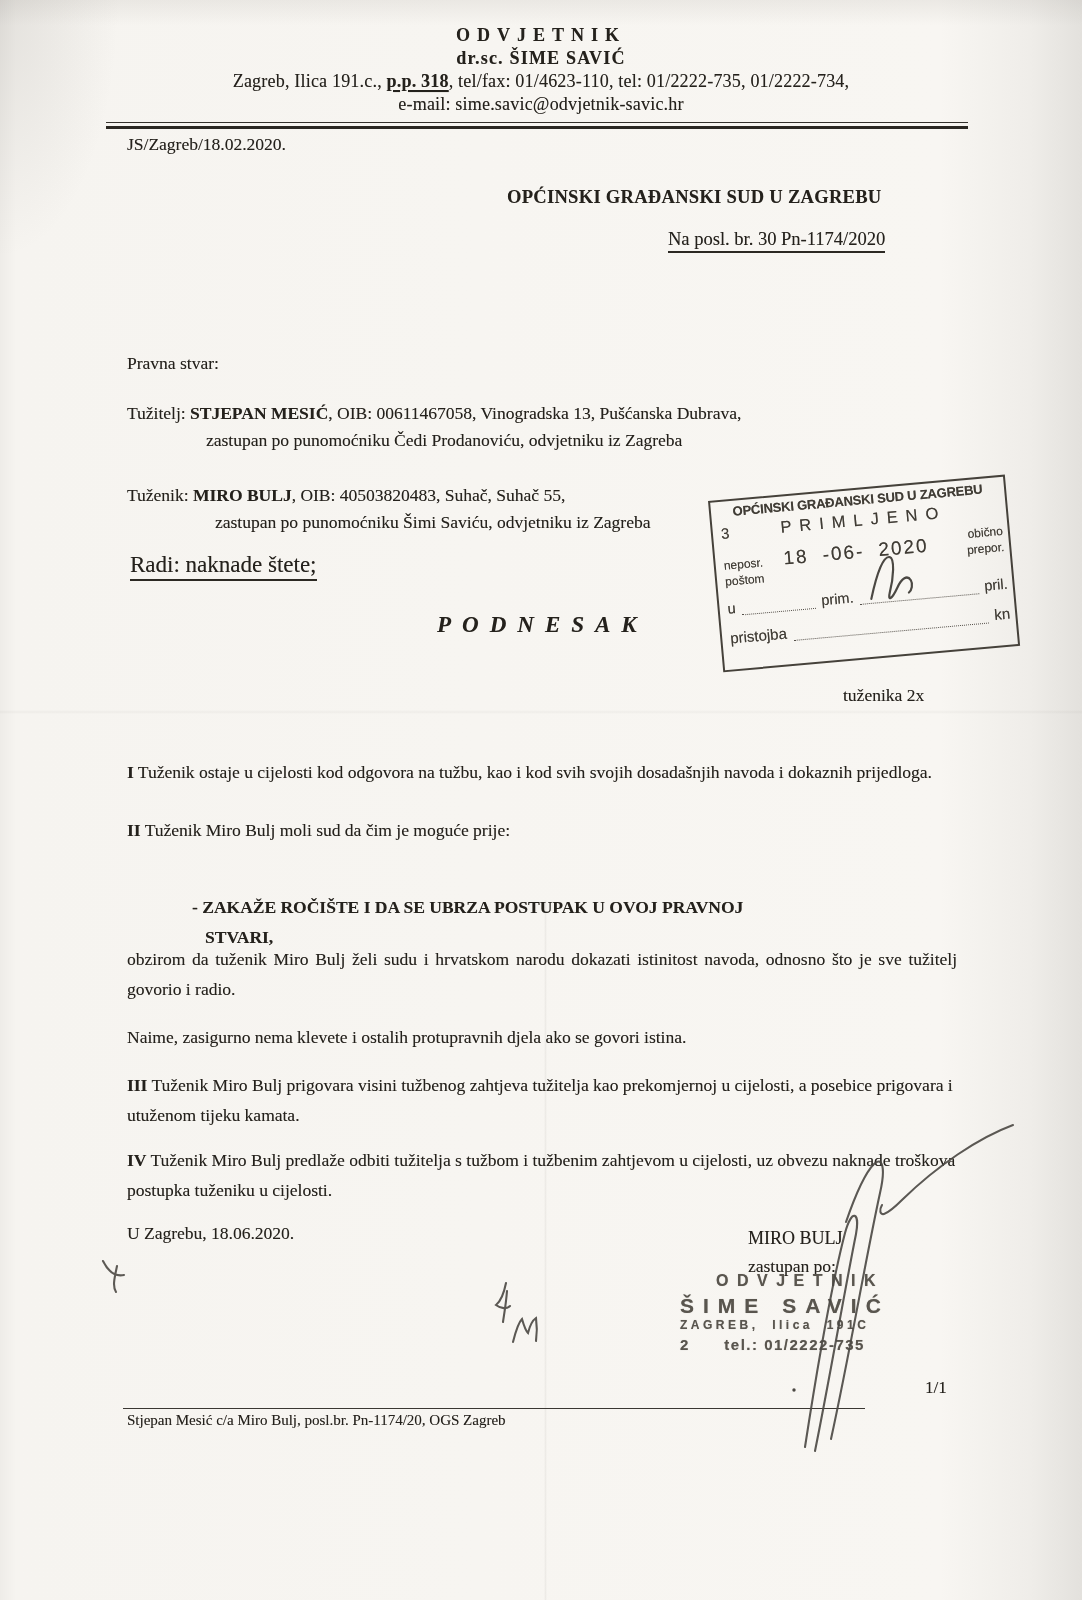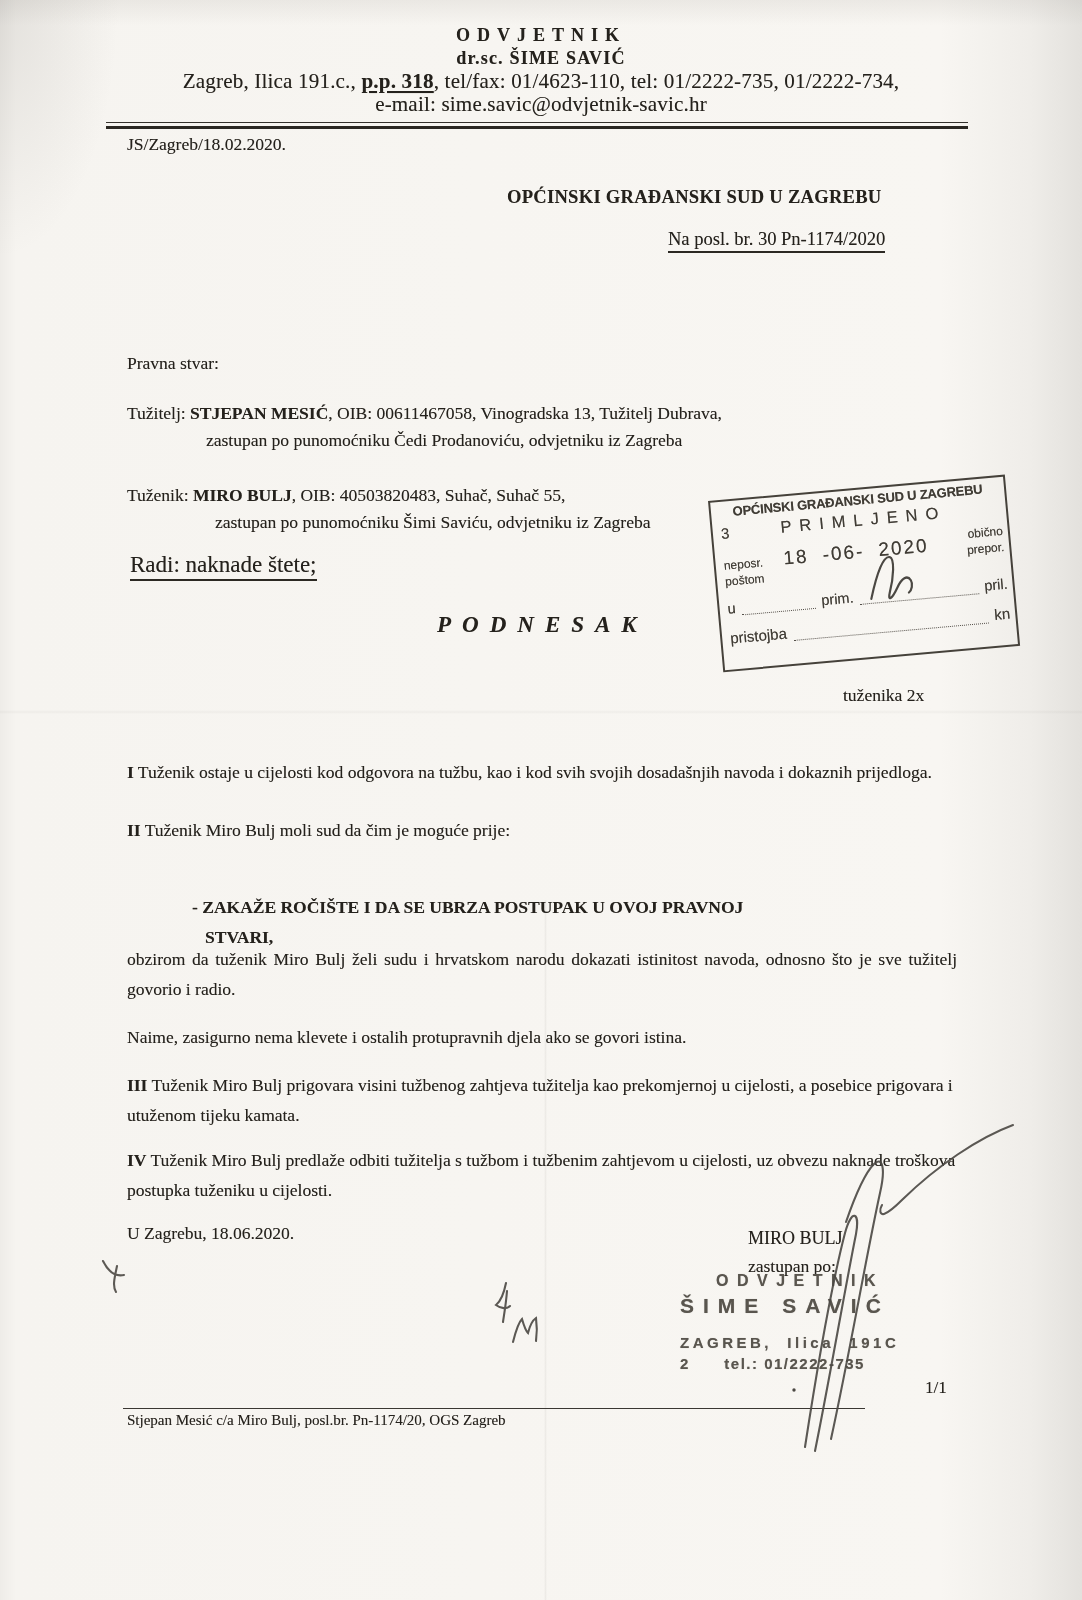--- a/index.html
+++ b/index.html
@@ -19,21 +19,21 @@
   .crease-h{left:0;top:710px;width:100%;height:4px;background:linear-gradient(180deg,rgba(0,0,0,0),rgba(110,105,98,0.06),rgba(0,0,0,0));}
 
   .abs{position:absolute;}
   .b{font-weight:bold;}
   .und{border-bottom:2px solid #2c2923;padding-bottom:1px;}
 
   
   .letterhead{left:0;top:24px;width:100%;text-align:center;line-height:23px;}
   .lh-title{font-size:18px;font-weight:bold;letter-spacing:7px;}
   .lh-name{font-size:18px;font-weight:bold;letter-spacing:1.2px;}
-  .lh-addr,.lh-mail{font-size:21px;letter-spacing:0.2px;}
+  .lh-addr,.lh-mail{font-size:18px;letter-spacing:0.2px;}
   .lh-box{font-weight:bold;text-decoration:underline;text-decoration-thickness:1.5px;text-underline-offset:3px;}
   .head-rule{left:106px;top:122px;width:862px;height:3px;border-top:1.5px solid #34312c;border-bottom:3.5px solid #2a2722;}
   .doc-ref{left:127px;top:134px;font-size:17.5px;}
 
   .court-name{left:507px;top:187px;font-size:18.5px;font-weight:bold;letter-spacing:0.3px;}
   .case-ref{left:668px;top:229px;font-size:18.5px;font-weight:normal;}
 
   .pravna{left:127px;top:353px;font-size:17.5px;}
   .party{left:127px;font-size:17.5px;line-height:27px;}
   .party .l2{display:block;}
@@ -79,21 +79,21 @@
   .sign-block{left:748px;top:1224px;font-size:18px;line-height:28px;}
   .sign-block .rep{font-size:17.5px;}
 
   .lawyer-stamp{
     left:680px;top:1272px;width:256px;
     font-family:"Liberation Sans", sans-serif;font-weight:bold;color:#59554e;
     text-shadow:0 0 0.7px rgba(89,85,78,0.55);
   }
   .ls-r1{margin-left:36px;font-size:16px;letter-spacing:8.5px;}
   .ls-r2{margin-top:4px;font-size:21px;letter-spacing:9px;white-space:nowrap;}
-  .ls-r3{margin-top:16px;font-size:15px;letter-spacing:3.5px;white-space:pre;}
+  .ls-r3{margin-top:0;font-size:12px;letter-spacing:3.5px;white-space:pre;}
   .ls-r4{margin-top:4px;font-size:15px;display:flex;}
   .ls-r4 .tel{margin-left:36px;letter-spacing:1.5px;}
 
   .page-num{left:925px;top:1378px;font-size:17px;}
   .footer-line{left:123px;top:1408px;width:742px;border-top:1.6px solid #3a3732;}
   .footer-text{left:127px;top:1412px;font-size:15px;}
 
   .ink-overlay{position:absolute;left:0;top:0;width:1082px;height:1600px;pointer-events:none;}
 </style>
 </head>
@@ -113,21 +113,21 @@
     <div class="lh-mail">e-mail: sime.savic@odvjetnik-savic.hr</div>
   </header>
   <div class="abs head-rule"></div>
   <div class="abs doc-ref">JS/Zagreb/18.02.2020.</div>
 
   <div class="abs court-name">OPĆINSKI GRAĐANSKI SUD U ZAGREBU</div>
   <div class="abs case-ref und">Na posl. br. 30 Pn-1174/2020</div>
 
   <div class="abs pravna">Pravna stvar:</div>
   <div class="abs party plaintiff">
-    <span>Tužitelj: </span><span class="b">STJEPAN MESIĆ</span><span>, OIB: 00611467058, Vinogradska 13, Tužitelj Dubrava,</span>
+    <span>Tužitelj: </span><span class="b">STJEPAN MESIĆ</span><span>, OIB: 00611467058, Vinogradska 13, Pušćanska Dubrava,</span>
     <span class="l2">zastupan po punomoćniku Čedi Prodanoviću, odvjetniku iz Zagreba</span>
   </div>
   <div class="abs party defendant">
     <span>Tuženik: </span><span class="b">MIRO BULJ</span><span>, OIB: 40503820483, Suhač, Suhač 55,</span>
     <span class="l2">zastupan po punomoćniku Šimi Saviću, odvjetniku iz Zagreba</span>
   </div>
   <div class="abs subject und">Radi: naknade štete;</div>
 
   <div class="abs receipt-stamp">
     <div class="abs rs-court">OPĆINSKI GRAĐANSKI SUD U ZAGREBU</div>

